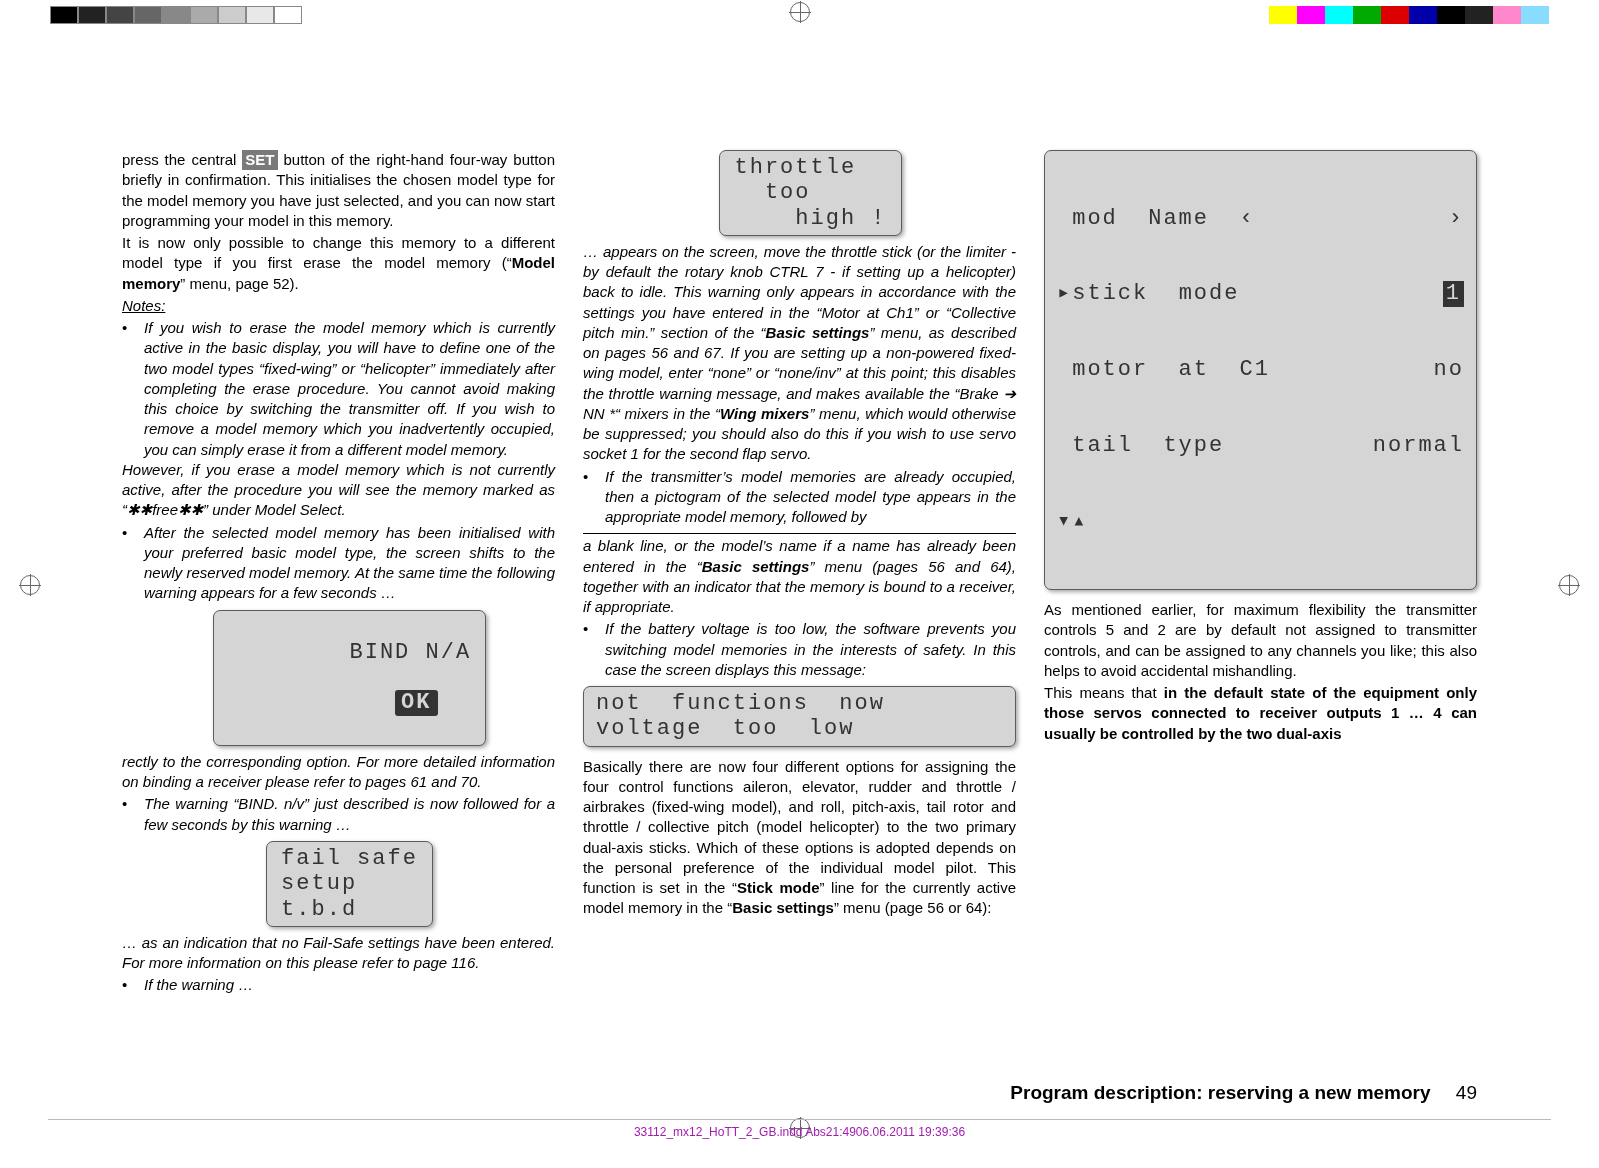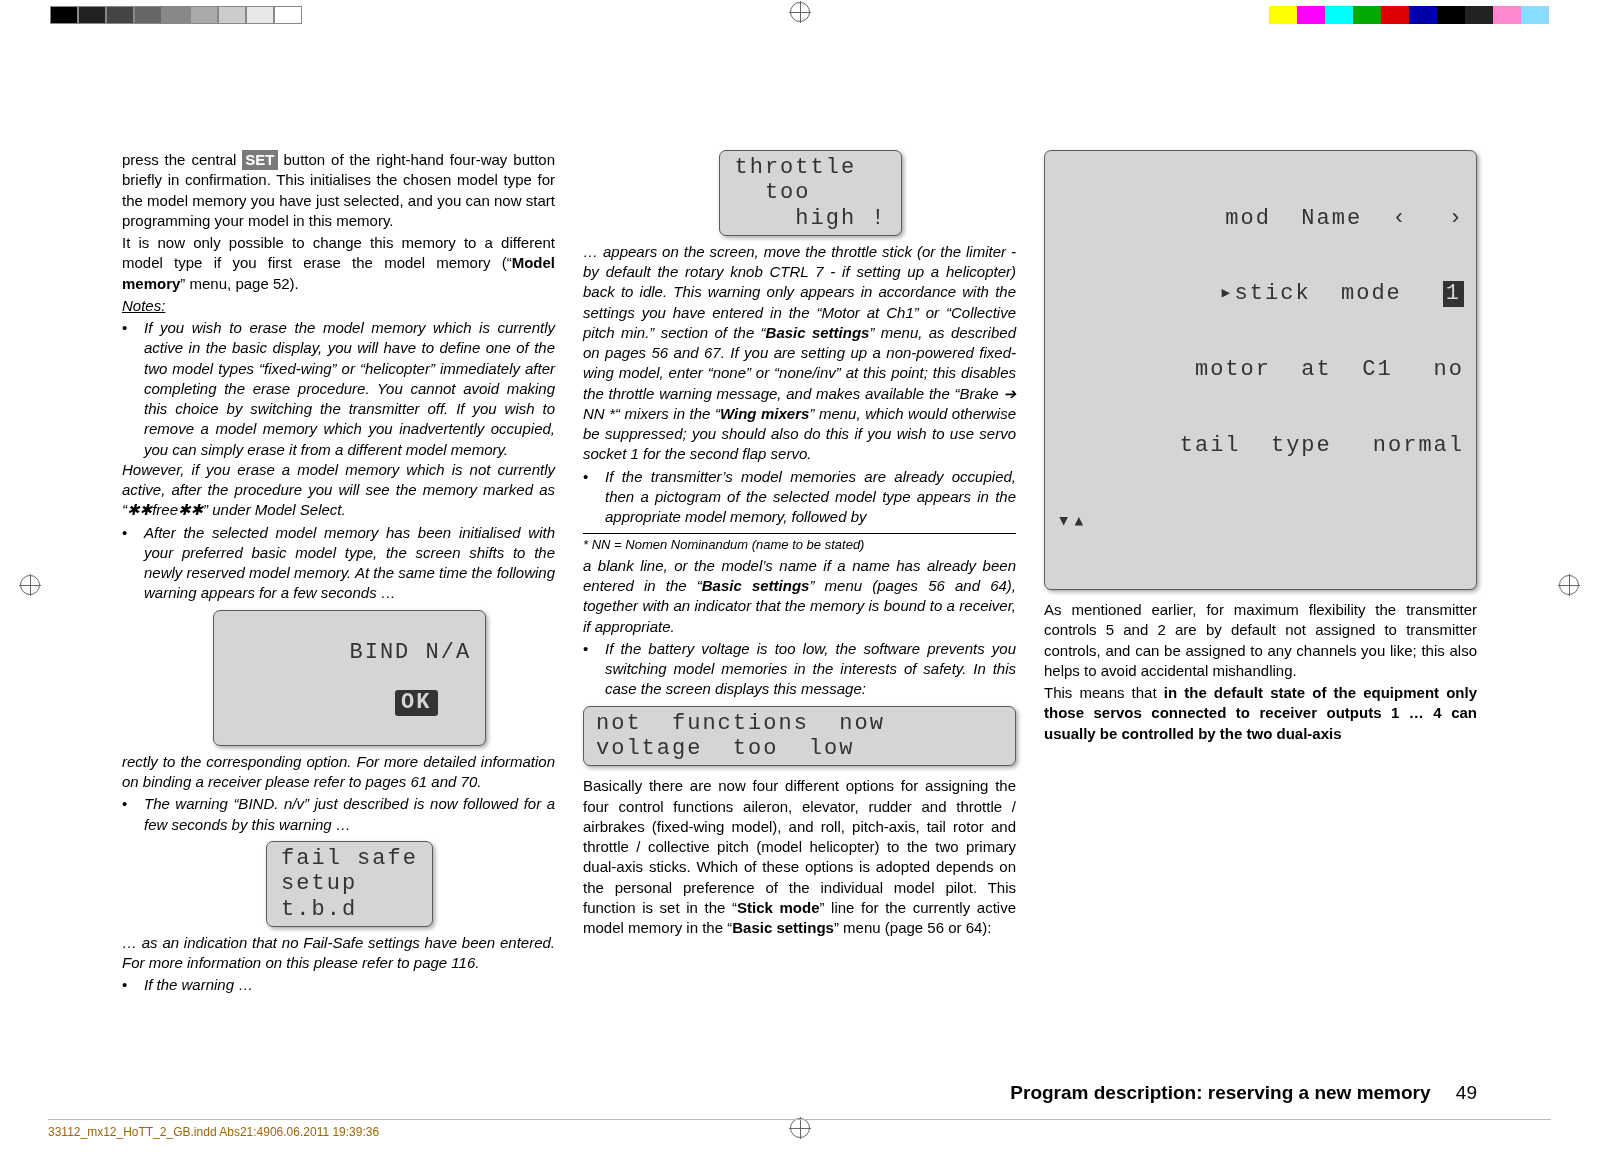--- a/index.html
+++ b/index.html
@@ -146,21 +146,21 @@
     display: block;
     margin: 6px 0 10px 0;
     break-inside: avoid;
   }
   .lcd-wide .lcd {
     display: block;
     padding: 4px 12px;
   }
   .menu-row {
     display: flex;
-    justify-content: flex-end;
+    justify-content: space-between;
     gap: 41px;
   }
   .inv-char {
     display: inline-block;
     background: #333;
     color: #d5d5d5;
     padding: 0 3px;
   }
 
   .footnote-rule {
@@ -181,23 +181,23 @@
   }
   .page-footer .sec { font-weight: bold; }
   .page-footer .num { margin-left: 20px; }
 
   .imprint {
     position: absolute;
     bottom: 28px;
     left: 48px;
     right: 48px;
     font-size: 12px;
-    color: #a16207;
-    display: flex;
-    justify-content: flex-start;
+    color: #a21caf;
+    display: flex;
+    justify-content: center;
     border-top: 1px solid #bbb;
     padding-top: 4px;
   }
 </style>
 </head>
 <body>
 
 <div class="page">
 
   <div class="reg-marks-top">
@@ -287,21 +287,20 @@
     <p class="note-cont">
       <span>… appears on the screen, move the throttle stick (or the limiter - by default the rotary knob CTRL 7 - if setting up a helicopter) back to idle. This warning only appears in accordance with the settings you have entered in the “Motor at Ch1” or “Collective pitch min.” section of the “</span><span class="bold">Basic settings</span><span>” menu, as described on pages 56 and 67. If you are setting up a non-powered fixed-wing model, enter “none” or “none/inv” at this point; this disables the throttle warning message, and makes available the “Brake ➔ NN *“ mixers in the “</span><span class="bold">Wing mixers</span><span>” menu, which would otherwise be suppressed; you should also do this if you wish to use servo socket 1 for the second flap servo.</span>
     </p>
 
     <div class="note-item">
       <span class="bullet">•</span>
       <span class="txt">If the transmitter’s model memories are already occupied, then a pictogram of the selected model type appears in the appropriate model memory, followed by</span>
     </div>
 
     <hr class="footnote-rule">
-    <p class="footnote">*    NN = Nomen Nominandum (name to be stated)</p>
 
     <p class="note-cont">
       <span>a blank line, or the model’s name if a name has already been entered in the “</span><span class="bold">Basic settings</span><span>” menu (pages 56 and 64), together with an indicator that the memory is bound to a receiver, if appropriate.</span>
     </p>
 
     <div class="note-item">
       <span class="bullet">•</span>
       <span class="txt">If the battery voltage is too low, the software prevents you switching model memories in the interests of safety. In this case the screen displays this message:</span>
     </div>
     <div class="lcd-wide">

